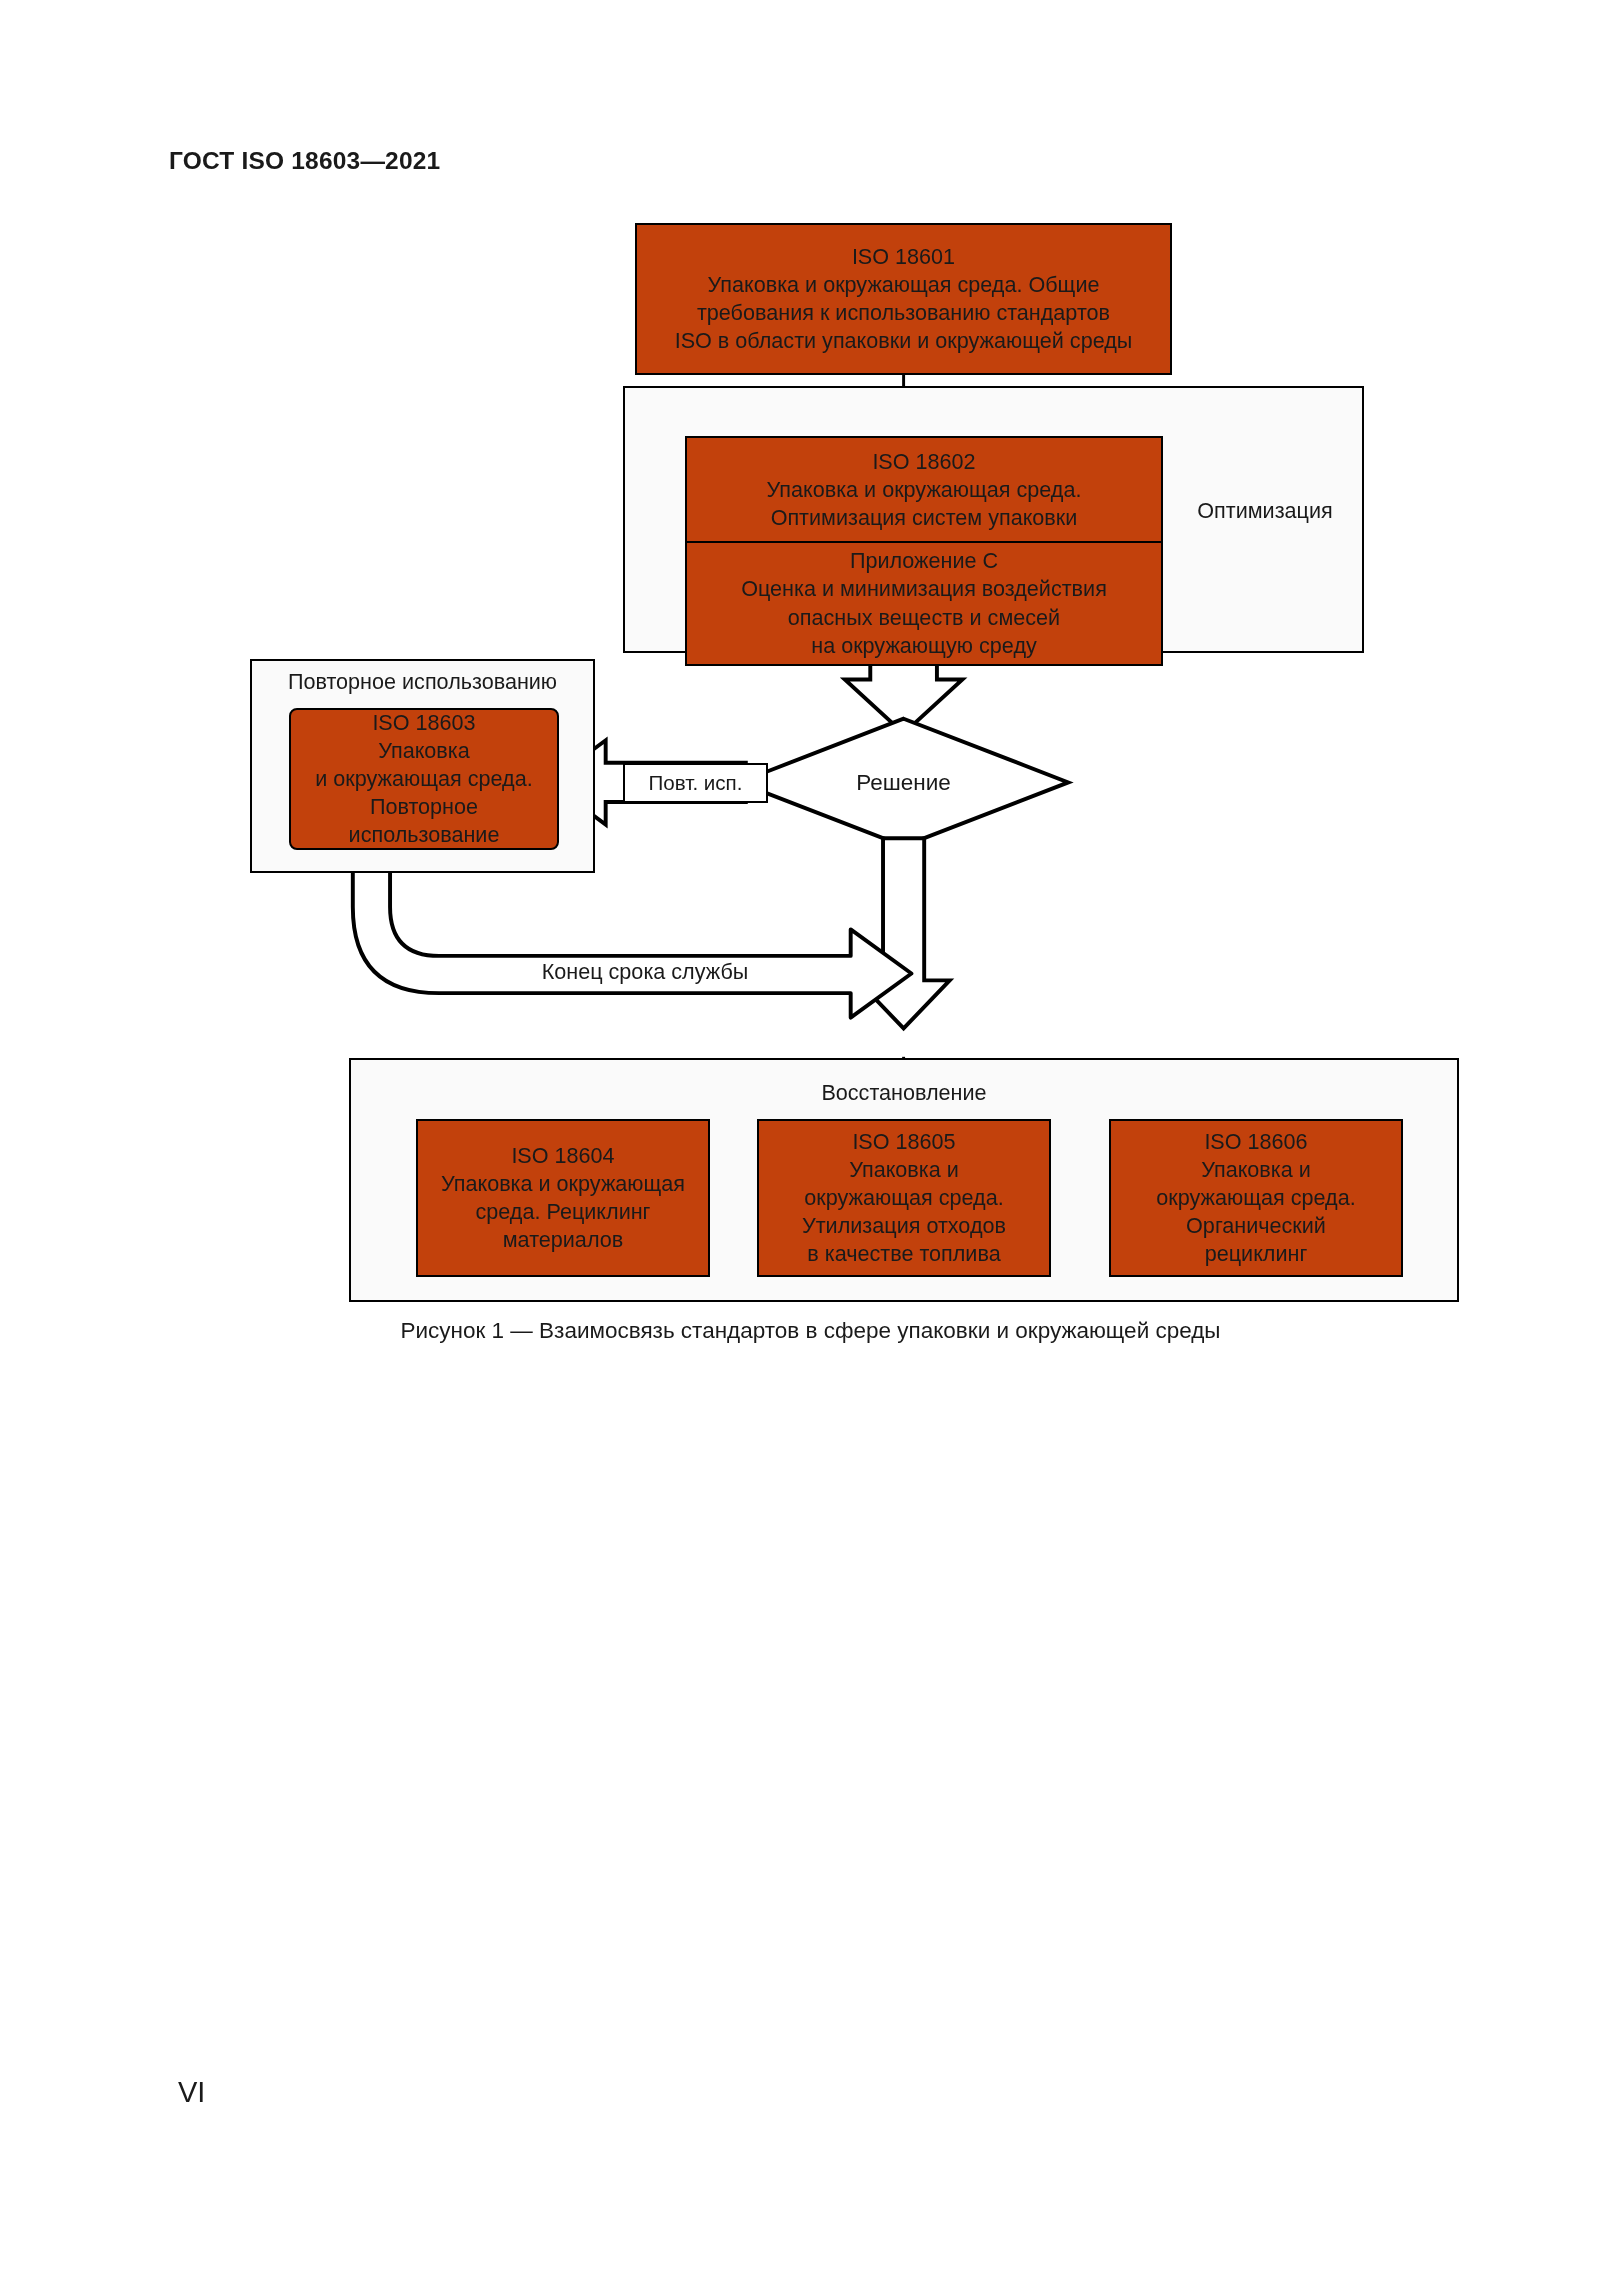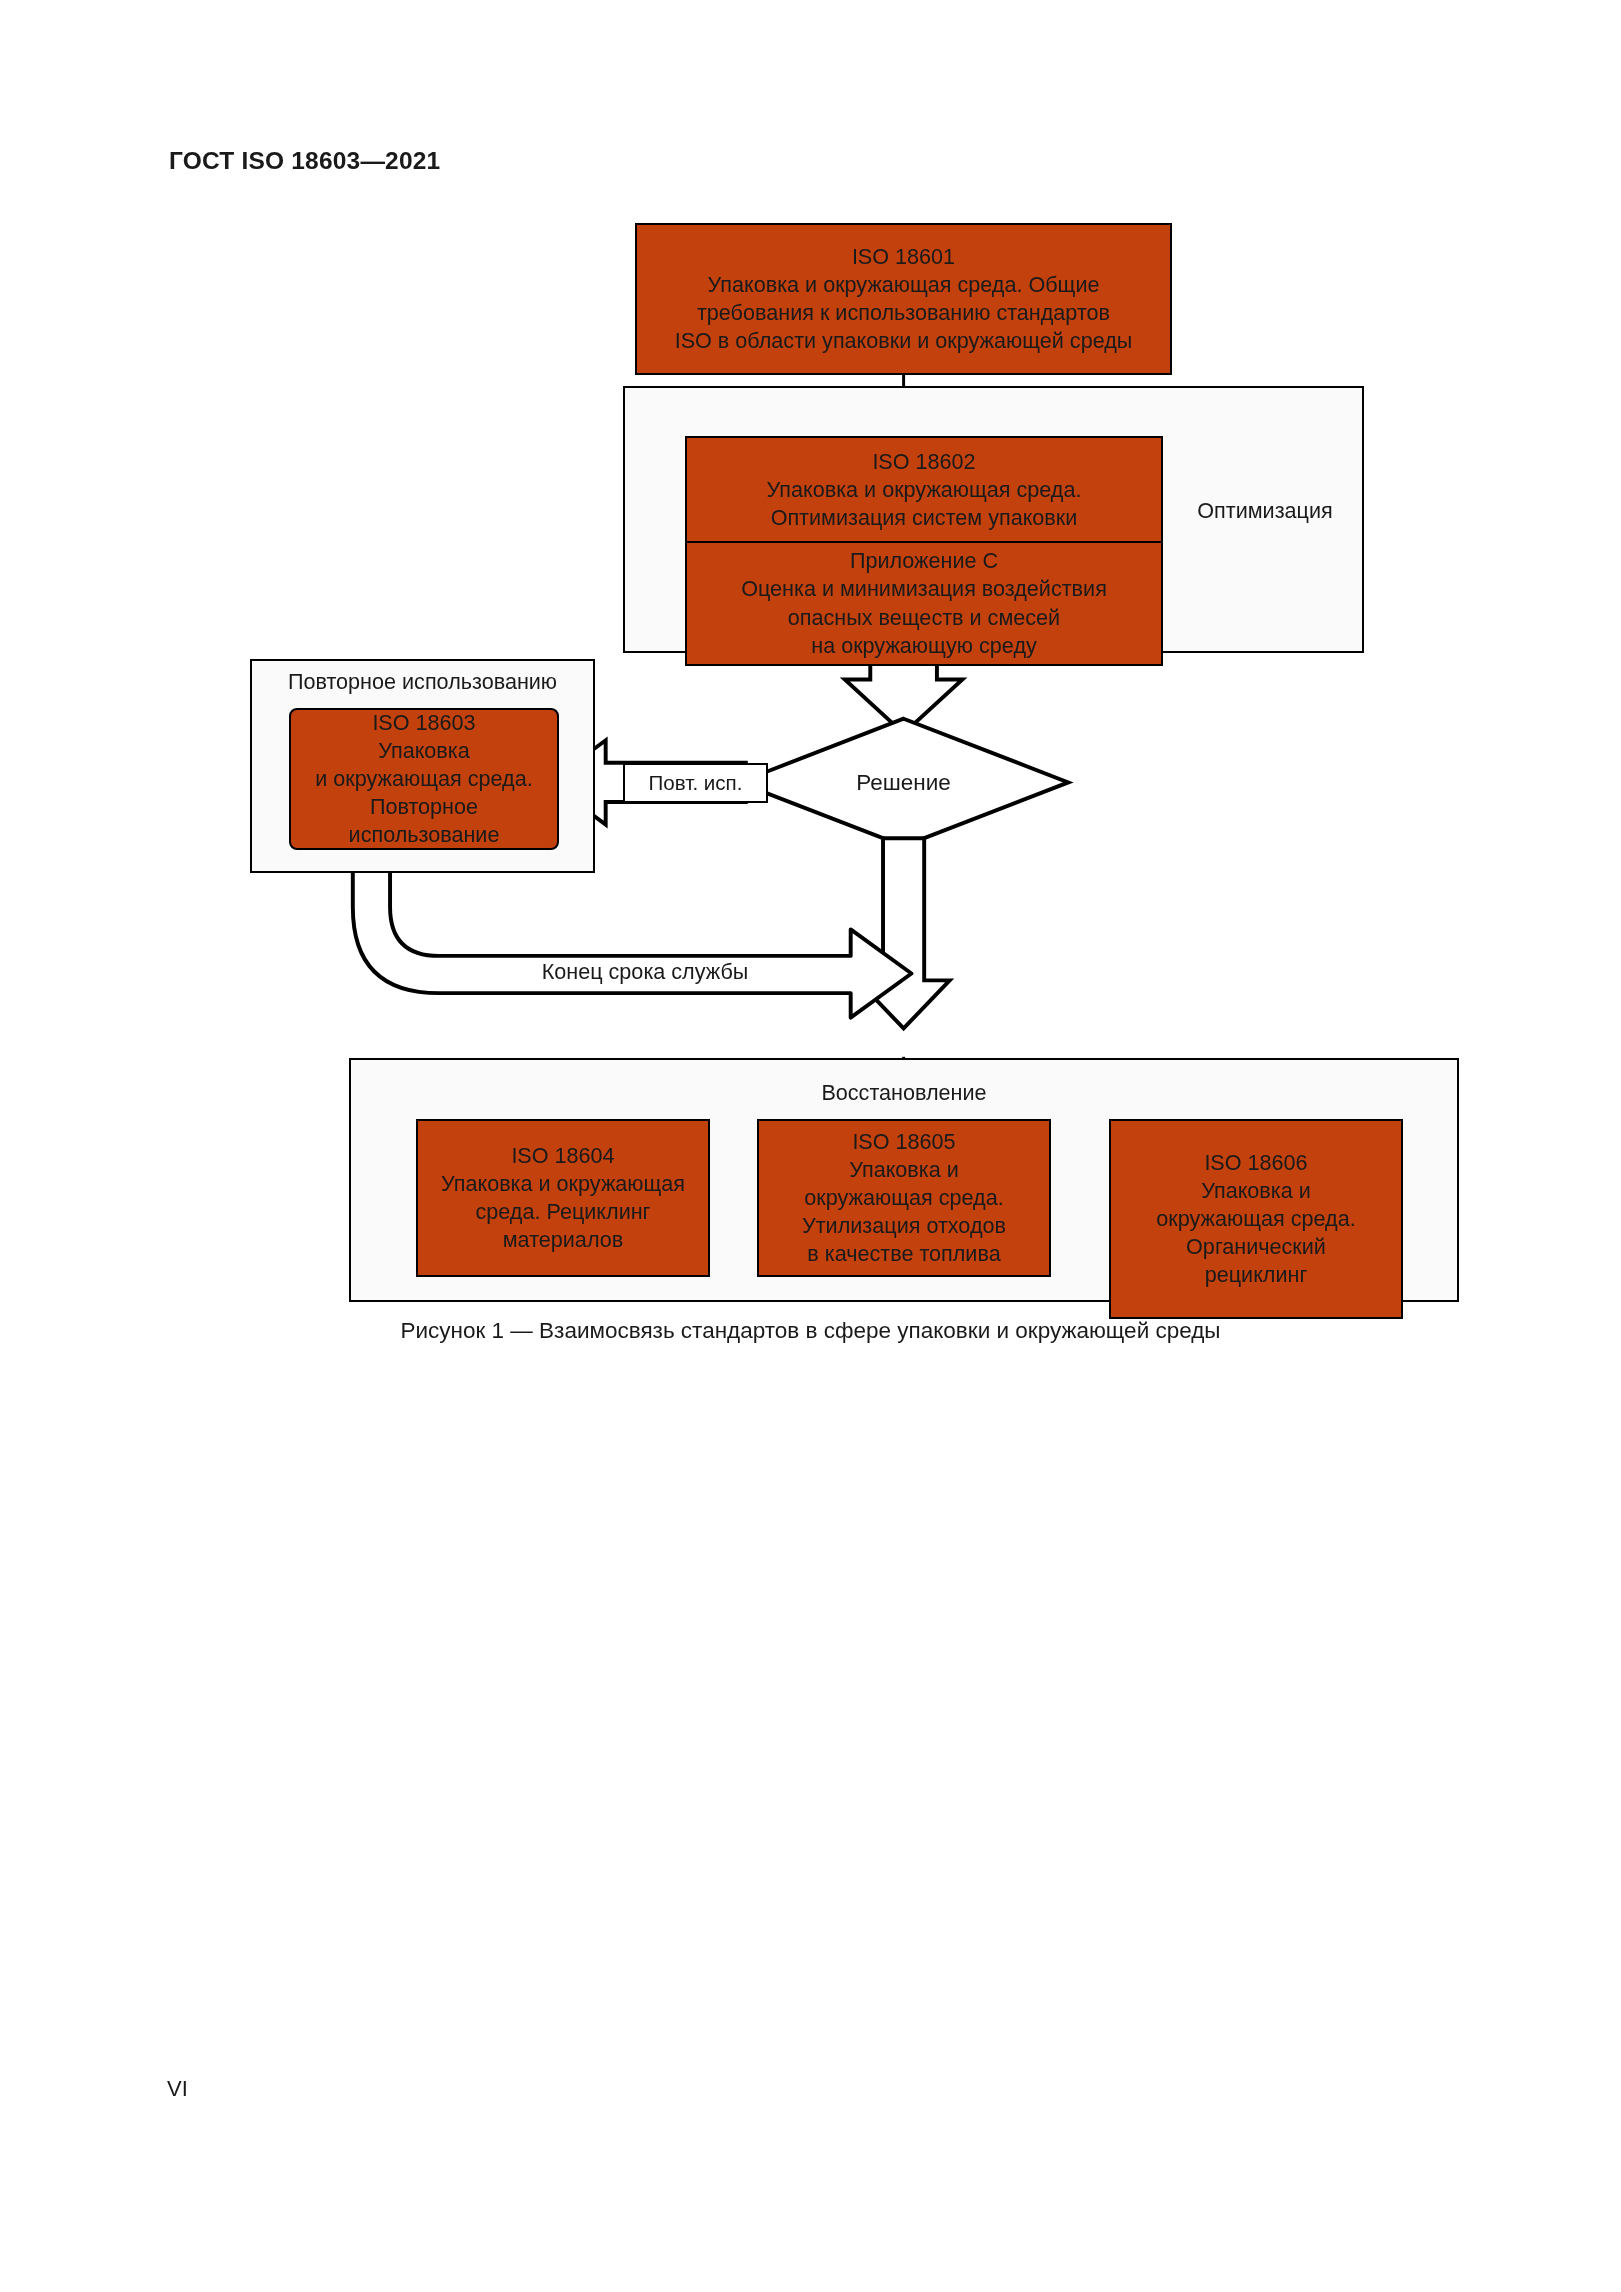--- a/index.html
+++ b/index.html
@@ -24,23 +24,23 @@
     position: absolute;
     left: 169px;
     top: 147px;
     font-size: 24.5px;
     font-weight: bold;
     letter-spacing: 0.2px;
     white-space: nowrap;
   }
   #page-number {
     position: absolute;
-    left: 167px;
+    left: 178px;
     top: 2076px;
-    font-size: 22px;
+    font-size: 29px;
   }
 
   
   #figure-caption {
     position: absolute;
     left: 0;
     top: 1318px;
     width: 1621px;
     text-align: center;
     font-size: 22.5px;
@@ -218,21 +218,21 @@
   </div>
 
   <div class="node" style="left:757px; top:1119px; width:294px; height:158px;">
     <span class="line">ISO 18605</span>
     <span class="line">Упаковка и</span>
     <span class="line">окружающая среда.</span>
     <span class="line">Утилизация отходов</span>
     <span class="line">в качестве топлива</span>
   </div>
 
-  <div class="node" style="left:1109px; top:1119px; width:294px; height:200px;">
+  <div class="node" style="left:1109px; top:1119px; width:294px; height:158px;">
     <span class="line">ISO 18606</span>
     <span class="line">Упаковка и</span>
     <span class="line">окружающая среда.</span>
     <span class="line">Органический</span>
     <span class="line">рециклинг</span>
   </div>
 
   <div id="figure-caption">Рисунок 1 — Взаимосвязь стандартов в сфере упаковки и окружающей среды</div>
 
   <div id="page-number">VI</div>

